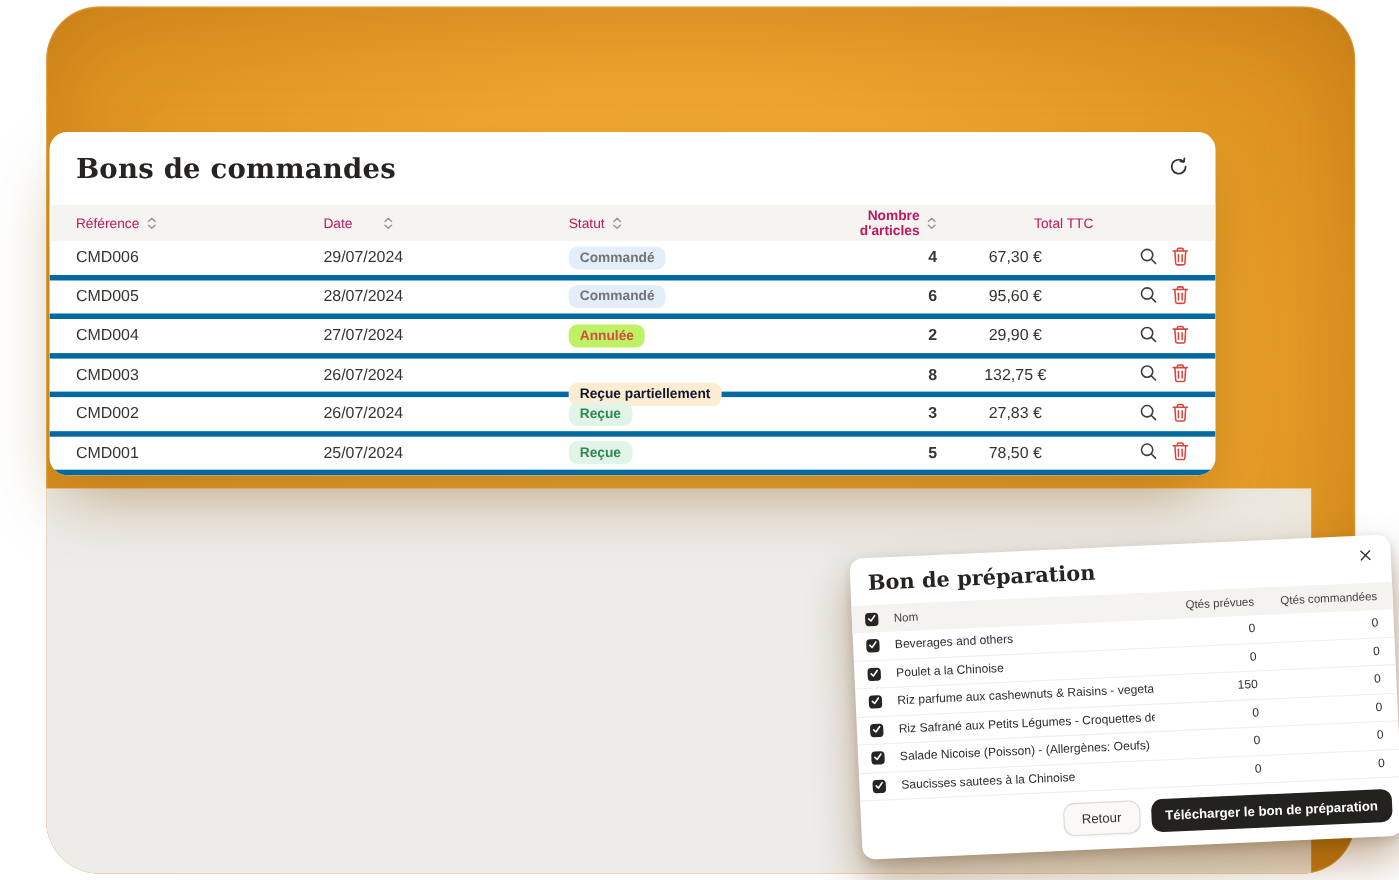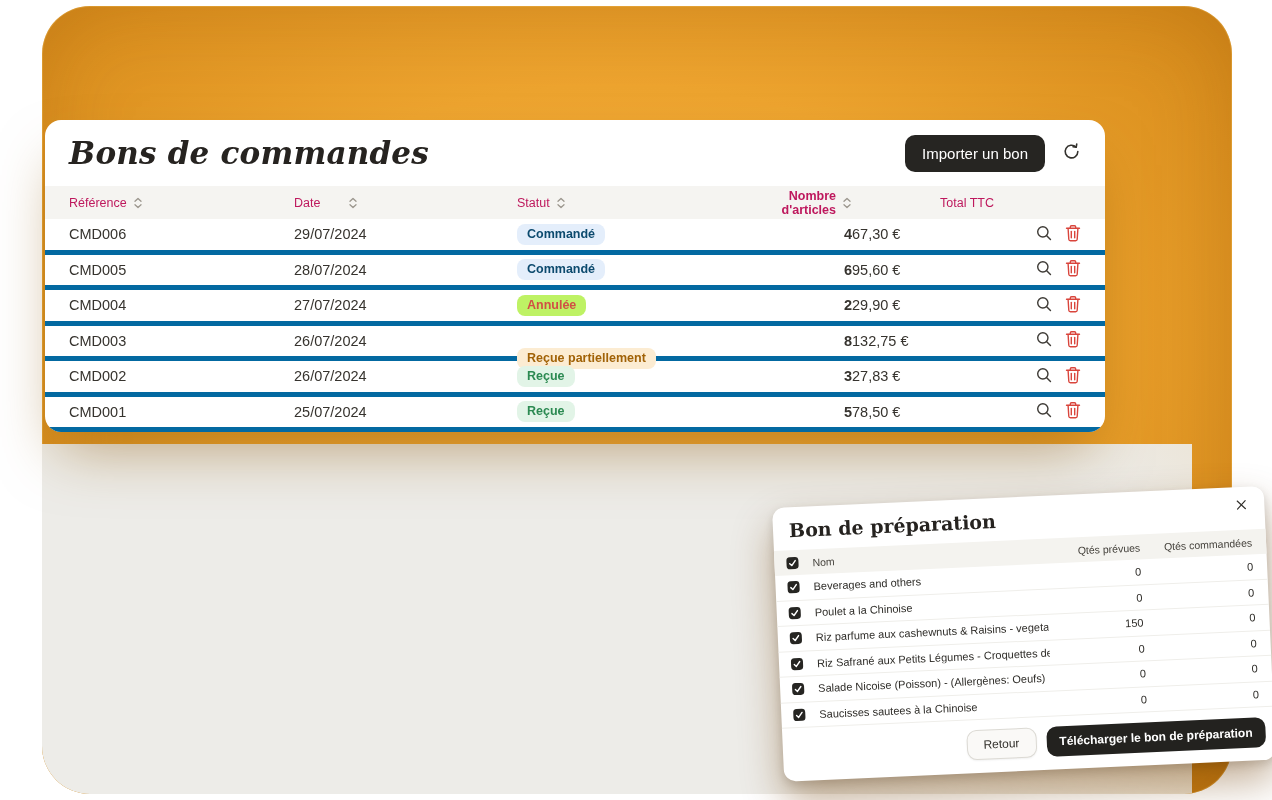--- a/index.html
+++ b/index.html
@@ -42,25 +42,24 @@
     overflow: hidden;
   }
   .orders-header {
     display: flex; align-items: center;
     height: 66px;
     padding: 0 24px;
   }
   .orders-title {
     font-family: "DejaVu Serif", serif;
     font-weight: 700;
-    font-size: 31px;
+    font-size: 25px;
     color: #262320;
     letter-spacing: 0.2px;
     flex: 1;
-    font-style: italic;
   }
   .import-btn {
     background: #262522;
     color: #fff;
     border: none;
     border-radius: 10px;
     padding: 10px 17px;
     font-size: 15px;
     font-family: inherit;
     cursor: pointer;
@@ -78,44 +77,44 @@
     background: #f5f4f1;
     font-size: 12.5px;
     color: #be185d;
   }
   .th { display: flex; align-items: center; gap: 6px; }
   .sort-icon { flex: 0 0 auto; display: inline-flex; }
   .col-ref      { width: 225px; }
   .col-date     { width: 223px; gap: 28px; }
   .col-statut   { width: 215px; }
   .col-articles { width: 120px; justify-content: flex-end; text-align: right; font-weight: bold; }
-  .col-total    { width: 142px; justify-content: flex-end; text-align: left; }
+  .col-total    { width: 142px; justify-content: flex-end; text-align: center; }
   .col-actions  { flex: 1; display: flex; justify-content: flex-end; gap: 12px; }
 
   .trow {
     display: flex; align-items: center;
     height: 35.5px;
     padding: 0 24px;
     border-bottom: 5px solid #0369a1;
     font-size: 14.5px;
     color: #36332e;
   }
   .cell { display: flex; align-items: center; }
   .cell.col-articles, .cell.col-total { display: block; }
 
   .badge {
     display: inline-block;
     padding: 3px 10px 4px;
     border-radius: 8px;
     font-size: 12.5px;
     font-weight: 700;
   }
-  .badge-commande            { background: #e4eefb; color: #0c4a6e; }
+  .badge-commande            { background: #e4eefb; color: #737373; }
   .badge-annulee             { background: #bef264; color: #d14f44; }
-  .badge-recue-partiellement { background: #fcecd2; color: #a16207; margin-top: 35px; }
+  .badge-recue-partiellement { background: #fcecd2; color: #0f172a; margin-top: 35px; }
   .badge-recue               { background: #e2f4e7; color: #2c8a52; }
 
   .icon-btn { background: none; border: none; cursor: pointer; display: flex; align-items: center; padding: 0; }
 
   .orders-footer {
     display: flex; align-items: center;
     height: 40px;
     padding: 0 24px;
     font-size: 13px;
     color: #8f8a81;
@@ -205,21 +204,20 @@
 </head>
 <body>
 
 <div class="bg-card">
   <div class="bg-glow"></div>
 </div>
 
 <section class="orders-card">
   <div class="orders-header">
     <h1 class="orders-title">Bons de commandes</h1>
-    <button class="import-btn">Importer un bon</button>
     <button class="refresh-btn">
       <span>
         <svg width="19" height="19" viewBox="0 0 24 24" fill="none" stroke="#33312d" stroke-width="2" stroke-linecap="round" stroke-linejoin="round">
           <path d="M20 12a8 8 0 1 1-2.3-5.6"></path>
           <path d="M18.6 2.6 L18 6.6 L14 6"></path>
         </svg>
       </span>
     </button>
   </div>
 

